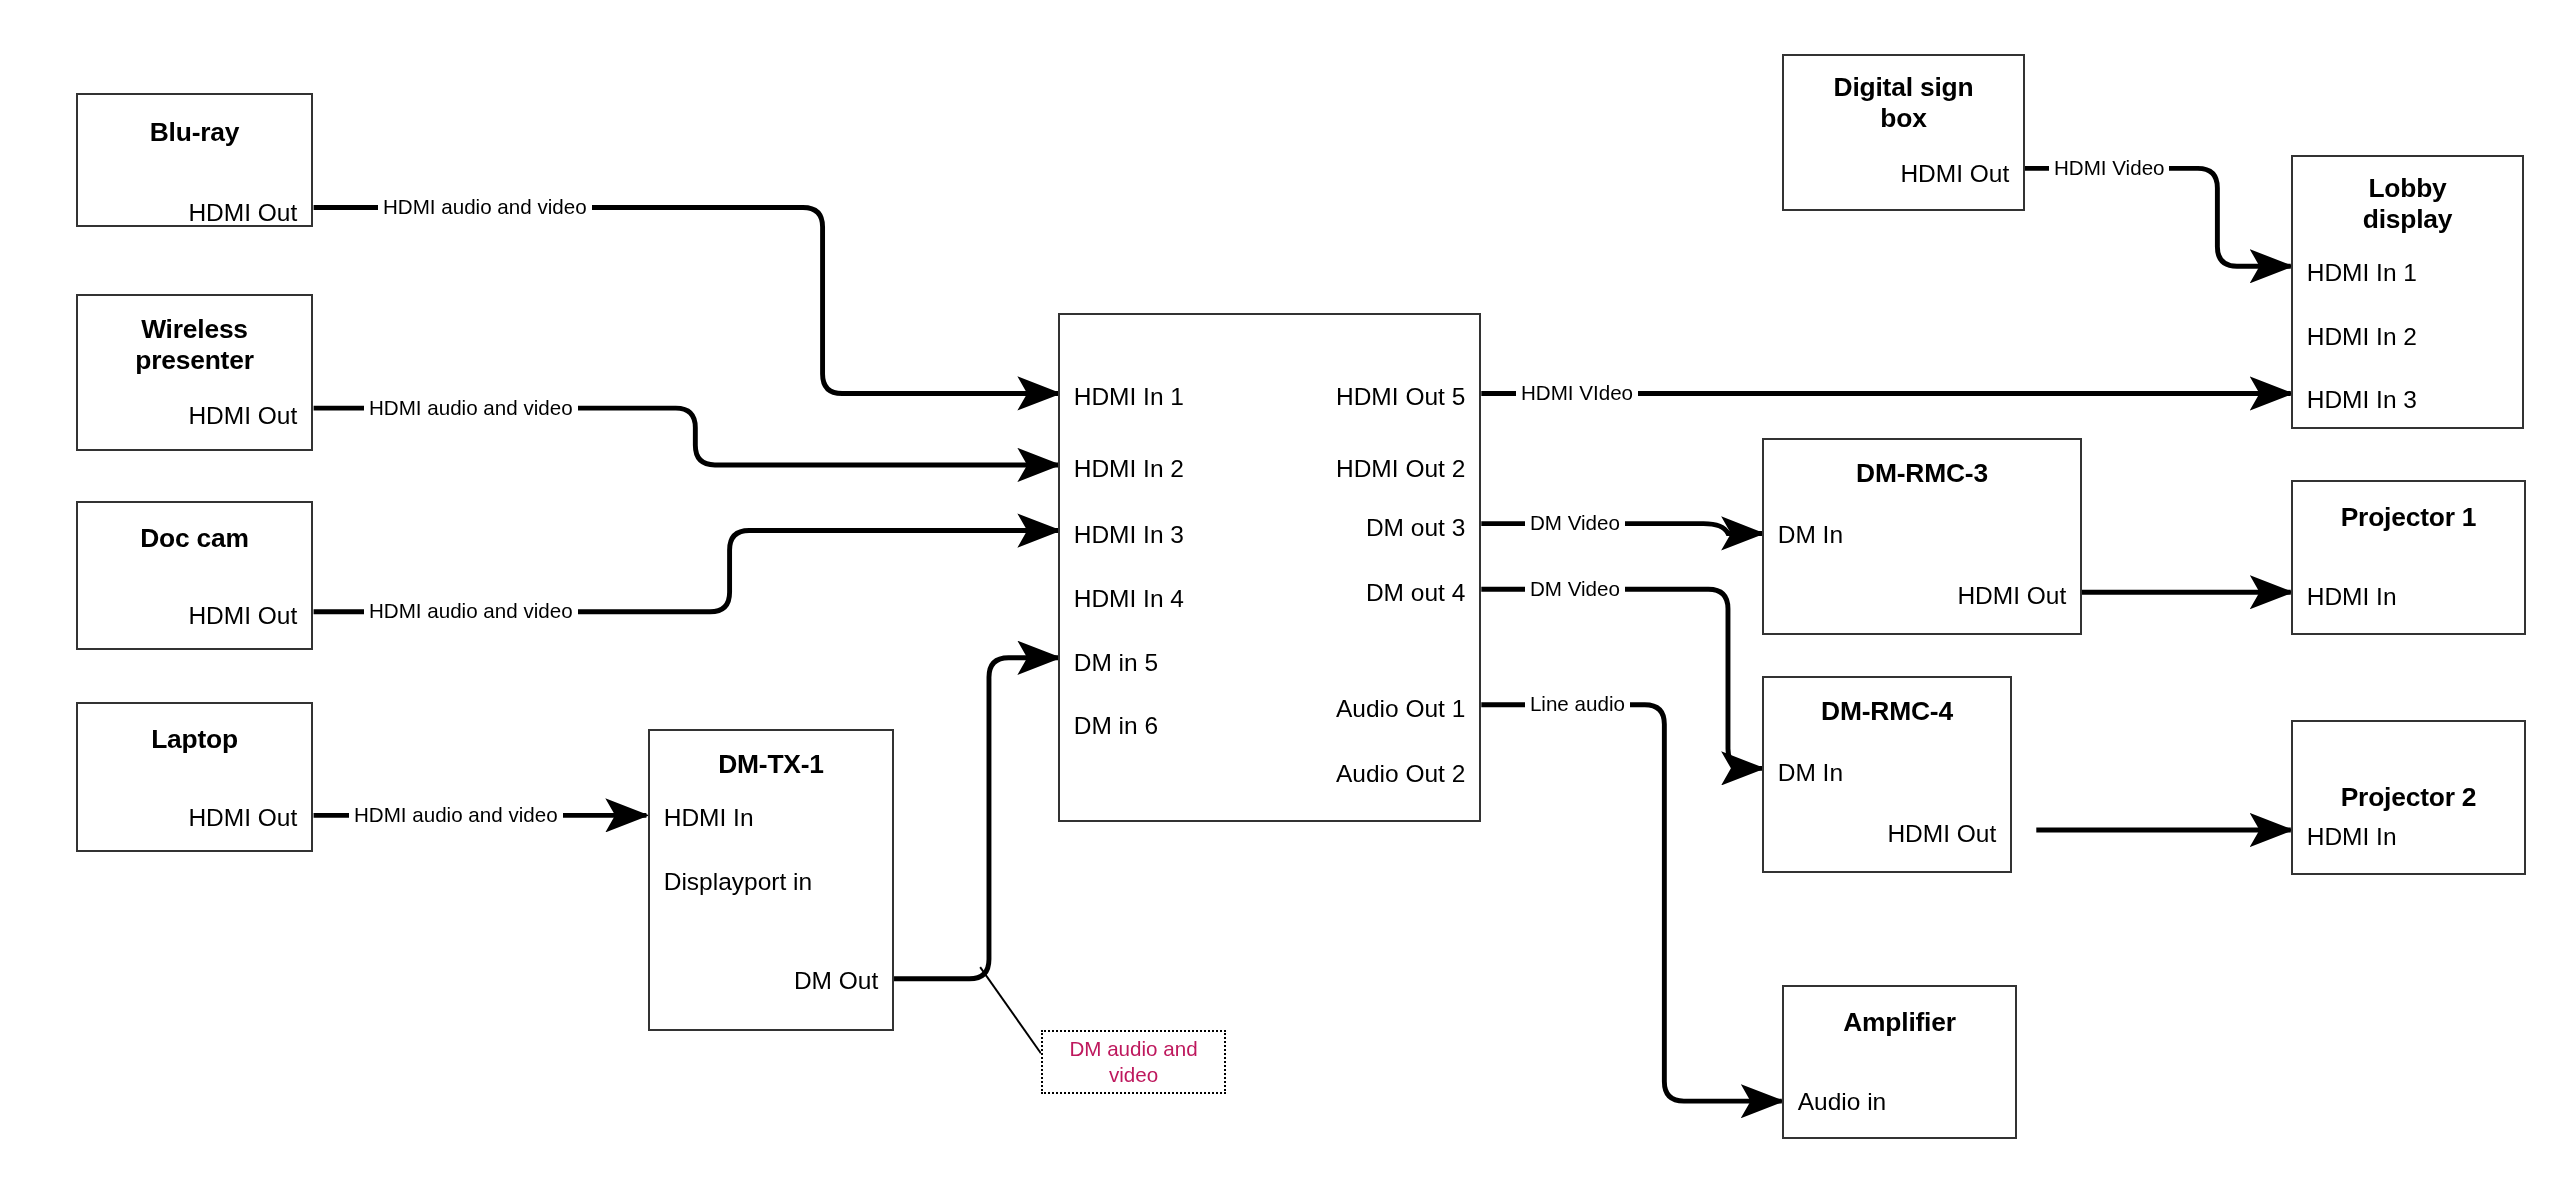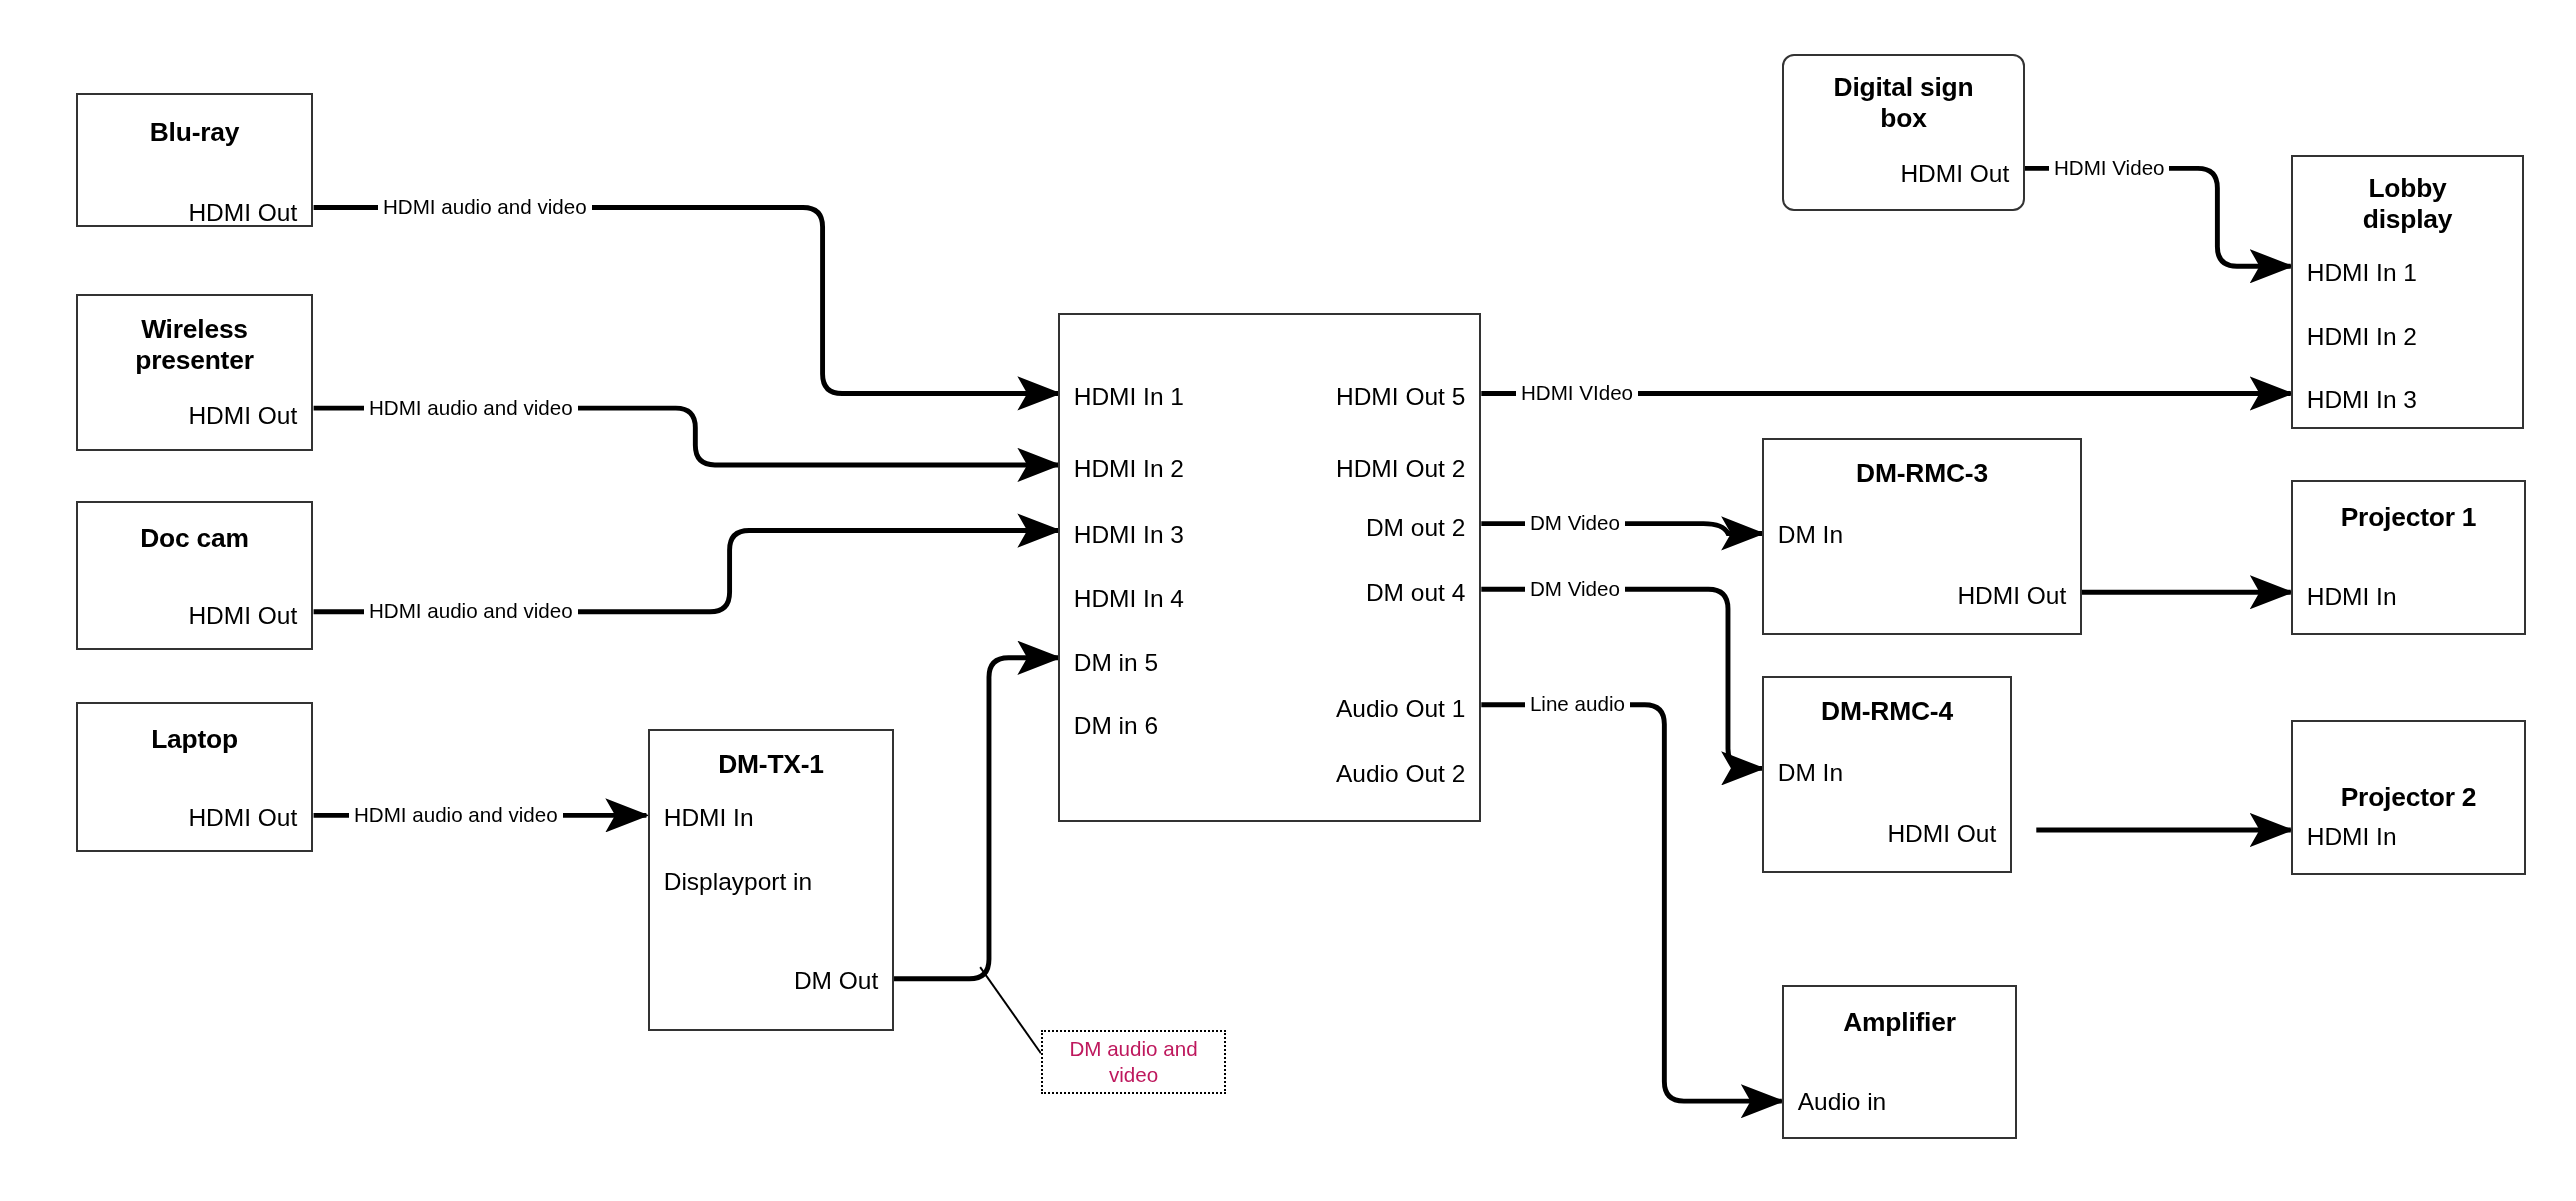--- a/index.html
+++ b/index.html
@@ -152,27 +152,27 @@
 
   <div class="node" style="left:1058px; top:313px; width:423px; height:509px;">
     <div class="port left" style="top:70px;">HDMI In 1</div>
     <div class="port left" style="top:142px;">HDMI In 2</div>
     <div class="port left" style="top:208px;">HDMI In 3</div>
     <div class="port left" style="top:272px;">HDMI In 4</div>
     <div class="port left" style="top:336px;">DM in 5</div>
     <div class="port left" style="top:399px;">DM in 6</div>
     <div class="port right" style="top:70px;">HDMI Out 5</div>
     <div class="port right" style="top:142px;">HDMI Out 2</div>
-    <div class="port right" style="top:201px;">DM out 2</div>
+    <div class="port right" style="top:201px;">DM out 3</div>
     <div class="port right" style="top:266px;">DM out 4</div>
     <div class="port right" style="top:382px;">Audio Out 1</div>
     <div class="port right" style="top:447px;">Audio Out 2</div>
   </div>
 
-  <div class="node" style="left:1782px; top:54px; width:243px; height:157px;border-radius:12px;">
+  <div class="node" style="left:1782px; top:54px; width:243px; height:157px;">
     <div class="node-title" style="top:15.7px; padding:0 39px;">Digital sign box</div>
     <div class="port right" style="top:106px;">HDMI Out</div>
   </div>
 
   <div class="node" style="left:2291px; top:155px; width:233px; height:274px;">
     <div class="node-title" style="top:15.7px; padding:0 49px;">Lobby display</div>
     <div class="port left" style="top:104px;">HDMI In 1</div>
     <div class="port left" style="top:168px;">HDMI In 2</div>
     <div class="port left" style="top:231px;">HDMI In 3</div>
   </div>

